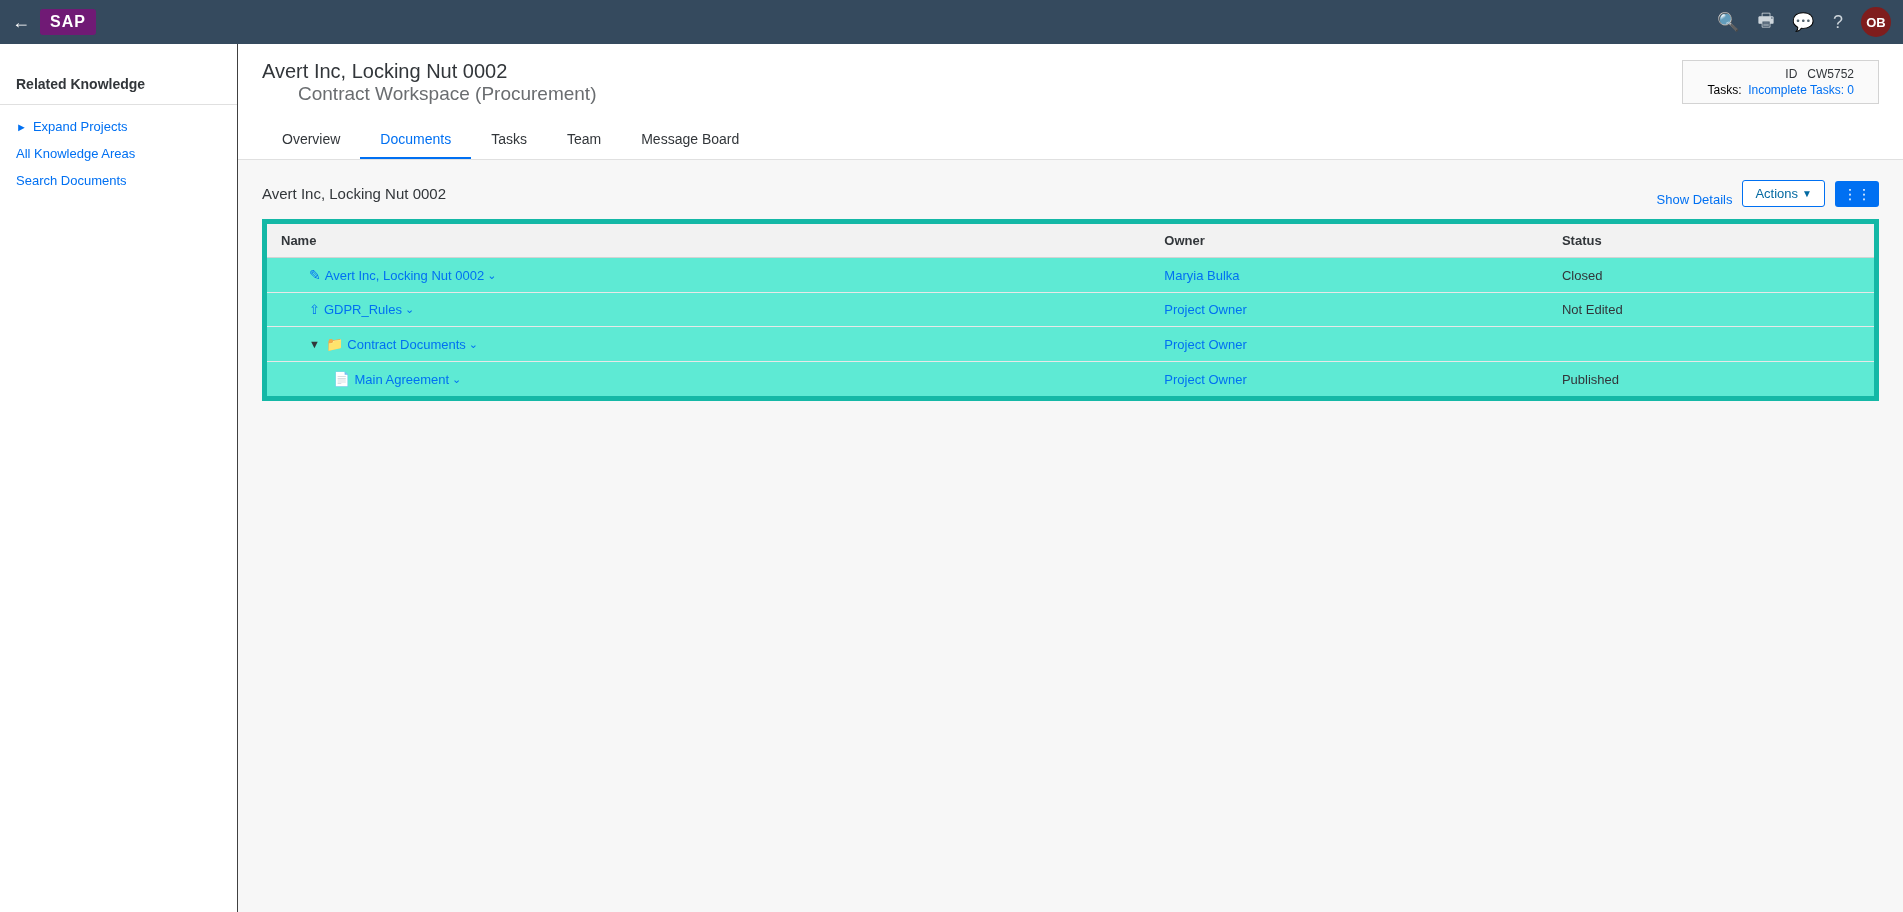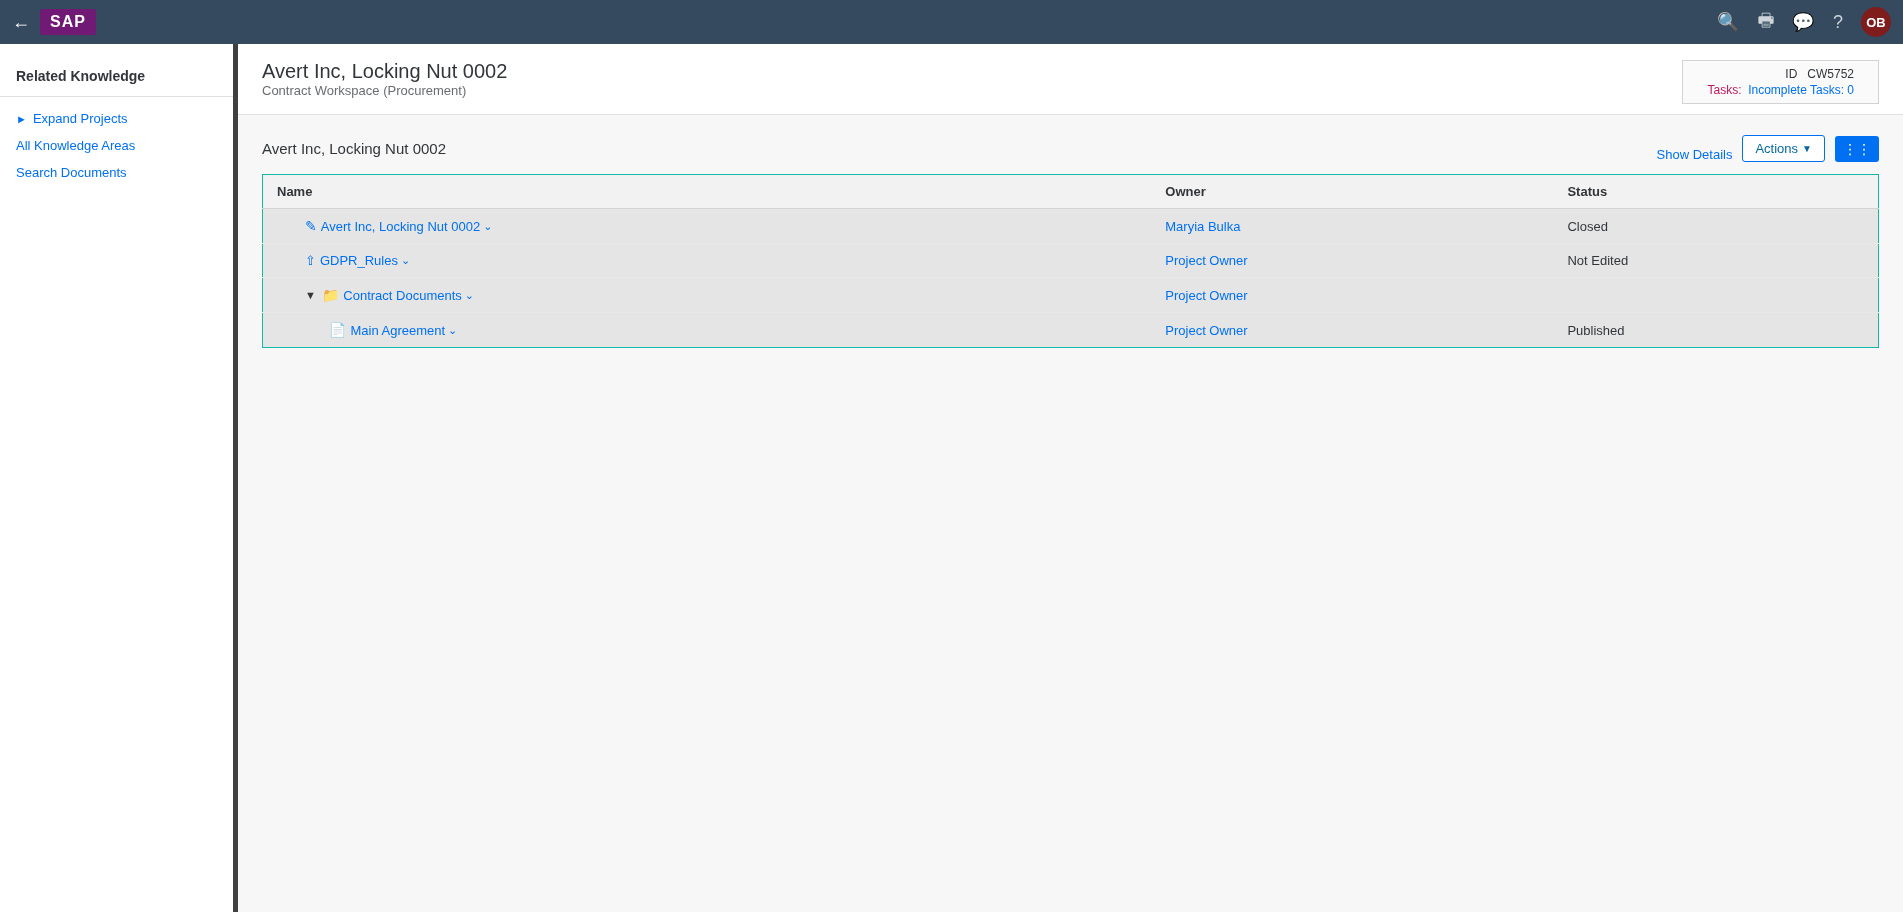--- a/index.html
+++ b/index.html
@@ -53,22 +53,22 @@
     }
 
     
     .layout { display: flex; height: calc(100vh - 44px); }
 
     
     .sidebar {
       width: 238px;
       min-width: 238px;
       background: #fff;
-      border-right: 5px solid #404040;
-      padding: 16px 0 0 0;
+      border-right: 1px solid #404040;
+      padding: 24px 0 0 0;
     }
     .sidebar-section-title {
       font-size: 14px;
       font-weight: 600;
       color: #32363a;
       padding: 8px 16px 12px 16px;
       border-bottom: 1px solid #e0e0e0;
       margin-bottom: 8px;
     }
     .sidebar-item {
@@ -97,35 +97,36 @@
       align-items: flex-start;
       justify-content: space-between;
       margin-bottom: 4px;
     }
     .page-title {
       font-size: 20px;
       font-weight: 400;
       color: #32363a;
     }
     .page-subtitle {
-      font-size: 13px;
+      font-size: 19px;
       color: #6a6d70;
       margin-bottom: 12px;
+      margin-left: 36px;
     }
     .page-meta-box {
       border: 1px solid #d3d3d3;
       background: #fafafa;
       padding: 6px 24px;
       font-size: 12px;
       color: #32363a;
       text-align: right;
       min-width: 180px;
     }
     .page-meta-box .meta-id { margin-bottom: 2px; }
-    .page-meta-box .meta-tasks span { color: #be185d; }
+    .page-meta-box .meta-tasks span { color: #000000; }
 
     
     .tabs { display: flex; gap: 0; margin-top: 4px; }
     .tab {
       padding: 10px 20px;
       font-size: 14px;
       color: #32363a;
       cursor: pointer;
       border-bottom: 2px solid transparent;
       background: none;
@@ -179,21 +180,21 @@
       border: none;
       padding: 5px 8px;
       cursor: pointer;
       border-radius: 3px;
       display: flex;
       align-items: center;
       justify-content: center;
     }
 
     
-    .doc-table { width: 100%; border-collapse: collapse; background: #e5e5e5; border: 1px solid #14b8a6; }
+    .doc-table { width: 100%; border-collapse: collapse; background: #5eead4; border: 5px solid #14b8a6; }
     .doc-table th {
       background: #f2f2f2;
       font-size: 13px;
       font-weight: 600;
       color: #32363a;
       text-align: left;
       padding: 9px 14px;
       border-bottom: 1px solid #d3d3d3;
     }
     .doc-table td {
@@ -262,20 +263,27 @@
             &nbsp;
             <span>CW5752</span>
           </div>
           <div class="meta-tasks">
             <span>Tasks:</span>
             &nbsp;<span style="color:#0070f2;">Incomplete Tasks: 0</span>
           </div>
         </div>
       </div>
 
+      <div class="tabs">
+        <button class="tab">Overview</button>
+        <button class="tab active">Documents</button>
+        <button class="tab">Tasks</button>
+        <button class="tab">Team</button>
+        <button class="tab">Message Board</button>
+      </div>
     </div>
 
     <div class="content-area">
 
       <div class="doc-section-header">
         <div class="doc-section-title">Avert Inc, Locking Nut 0002</div>
         <div class="doc-section-actions">
           <button class="show-details-link">Show Details</button>
           <button class="actions-btn">
             <span>Actions</span>

